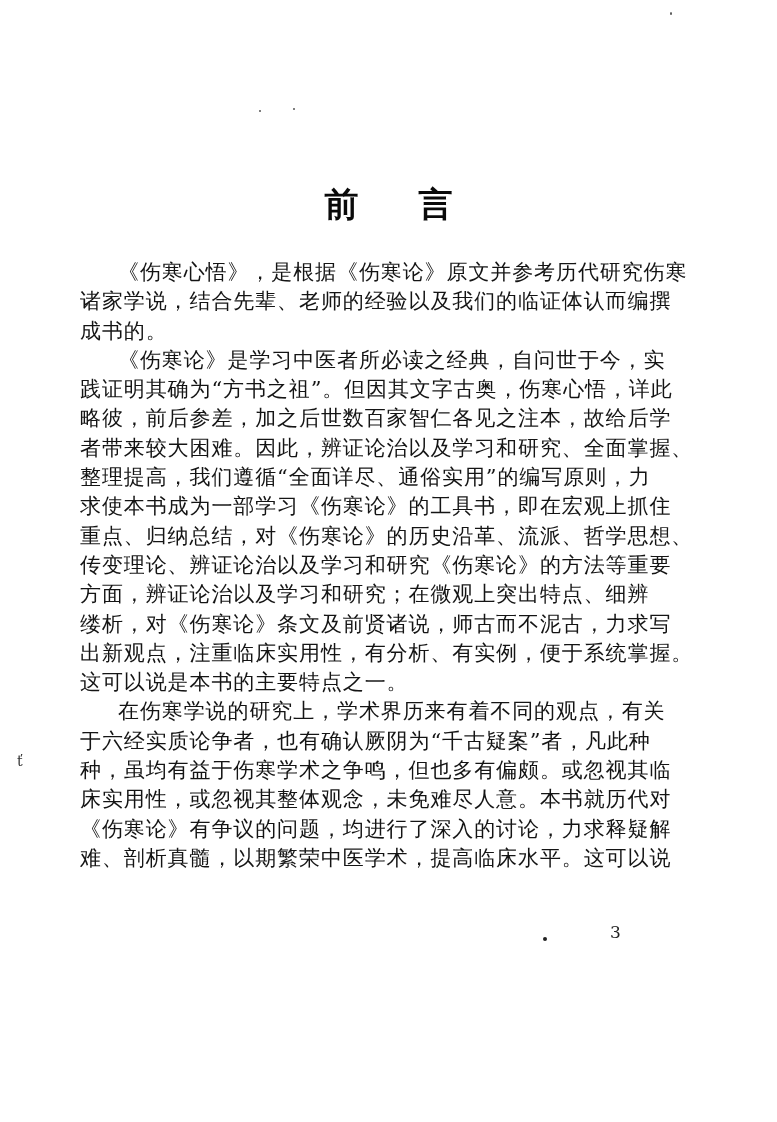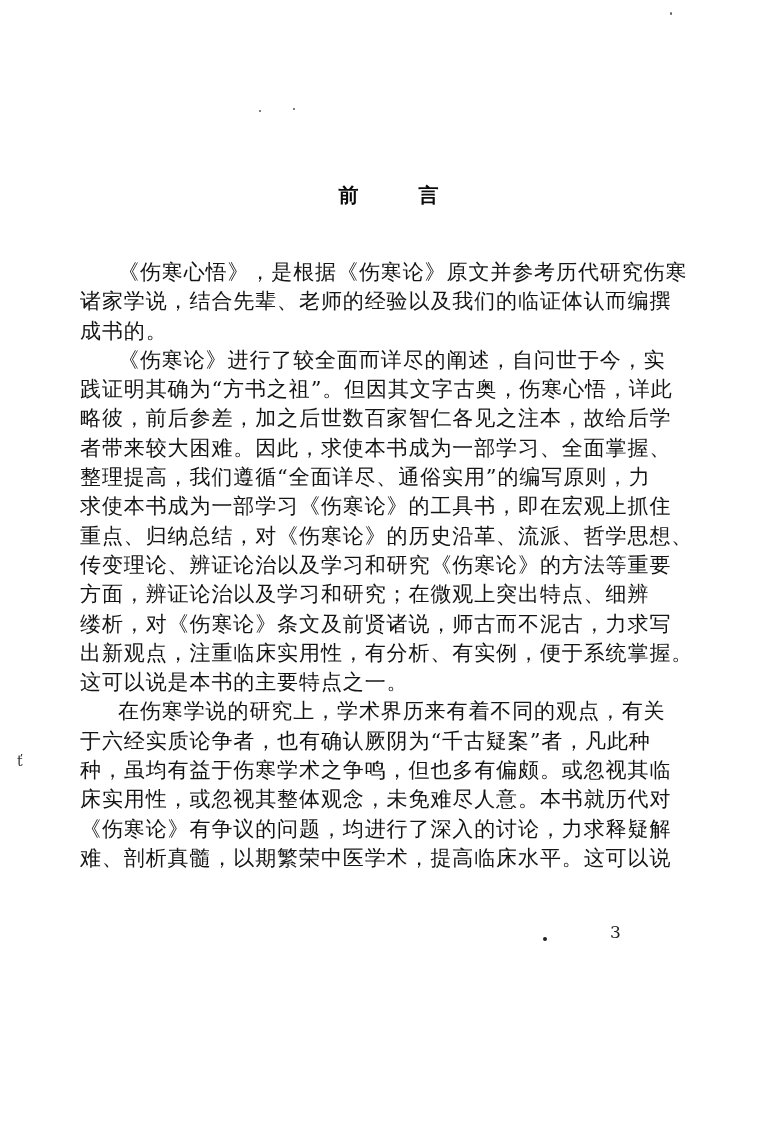--- a/index.html
+++ b/index.html
@@ -1,20 +1,20 @@
 <!DOCTYPE html>
 <html><head>
 <meta charset="utf-8">
 <style>
   html, body { margin: 0; padding: 0; background: #ffffff; }
   body { width: 777px; height: 1122px; position: relative; overflow: hidden;
          font-family: "DejaVu Serif", "Liberation Serif", serif; color: #111; }
   .page { position: absolute; left: 0; top: 0; width: 777px; height: 1122px; background: #fff; }
   .title { position: absolute; top: 182px; left: 0; width: 777px; text-align: center;
-           font-size: 20px; font-weight: bold; letter-spacing: 0; color: #0a0a0a; }
+           font-size: 34px; font-weight: bold; letter-spacing: 0; color: #0a0a0a; }
   .title span { display: inline-block; }
   .title .gap { width: 60px; }
   .body { position: absolute; left: 80px; top: 258px; width: 564px; }
   .line { height: 29.3px; line-height: 29.3px; font-size: 21px; white-space: nowrap;
           letter-spacing: 0.9px; color: #141414; text-align: justify; text-align-last: justify; }
   .line.last { text-align-last: left; }
   .line.indent { padding-left: 38px; }
   .folio { position: absolute; left: 610px; top: 922px; font-size: 17px; color: #222; }
   .folio-dot { position: absolute; left: 543px; top: 937px; width: 4px; height: 4px;
                border-radius: 50%; background: #222; }
@@ -33,24 +33,24 @@
   <div class="title">
     <span>前</span><span class="gap"></span><span>言</span>
   </div>
 
   <div class="margin-mark">ť</div>
 
   <div class="body">
     <div class="line indent">《伤寒心悟》，是根据《伤寒论》原文并参考历代研究伤寒</div>
     <div class="line">诸家学说，结合先辈、老师的经验以及我们的临证体认而编撰</div>
     <div class="line last">成书的。</div>
-    <div class="line indent">《伤寒论》进行了较全面而详尽的阐述，自问世于今，实</div>
+    <div class="line indent">《伤寒论》是学习中医者所必读之经典，自问世于今，实</div>
     <div class="line">践证明其确为“方书之祖”。但因其文字古奥，伤寒心悟，详此</div>
     <div class="line">略彼，前后参差，加之后世数百家智仁各见之注本，故给后学</div>
-    <div class="line">者带来较大困难。因此，求使本书成为一部学习、全面掌握、</div>
+    <div class="line">者带来较大困难。因此，辨证论治以及学习和研究、全面掌握、</div>
     <div class="line">整理提高，我们遵循“全面详尽、通俗实用”的编写原则，力</div>
     <div class="line">求使本书成为一部学习《伤寒论》的工具书，即在宏观上抓住</div>
     <div class="line">重点、归纳总结，对《伤寒论》的历史沿革、流派、哲学思想、</div>
     <div class="line">传变理论、辨证论治以及学习和研究《伤寒论》的方法等重要</div>
     <div class="line">方面，辨证论治以及学习和研究；在微观上突出特点、细辨</div>
     <div class="line">缕析，对《伤寒论》条文及前贤诸说，师古而不泥古，力求写</div>
     <div class="line">出新观点，注重临床实用性，有分析、有实例，便于系统掌握。</div>
     <div class="line last">这可以说是本书的主要特点之一。</div>
     <div class="line indent">在伤寒学说的研究上，学术界历来有着不同的观点，有关</div>
     <div class="line">于六经实质论争者，也有确认厥阴为“千古疑案”者，凡此种</div>

